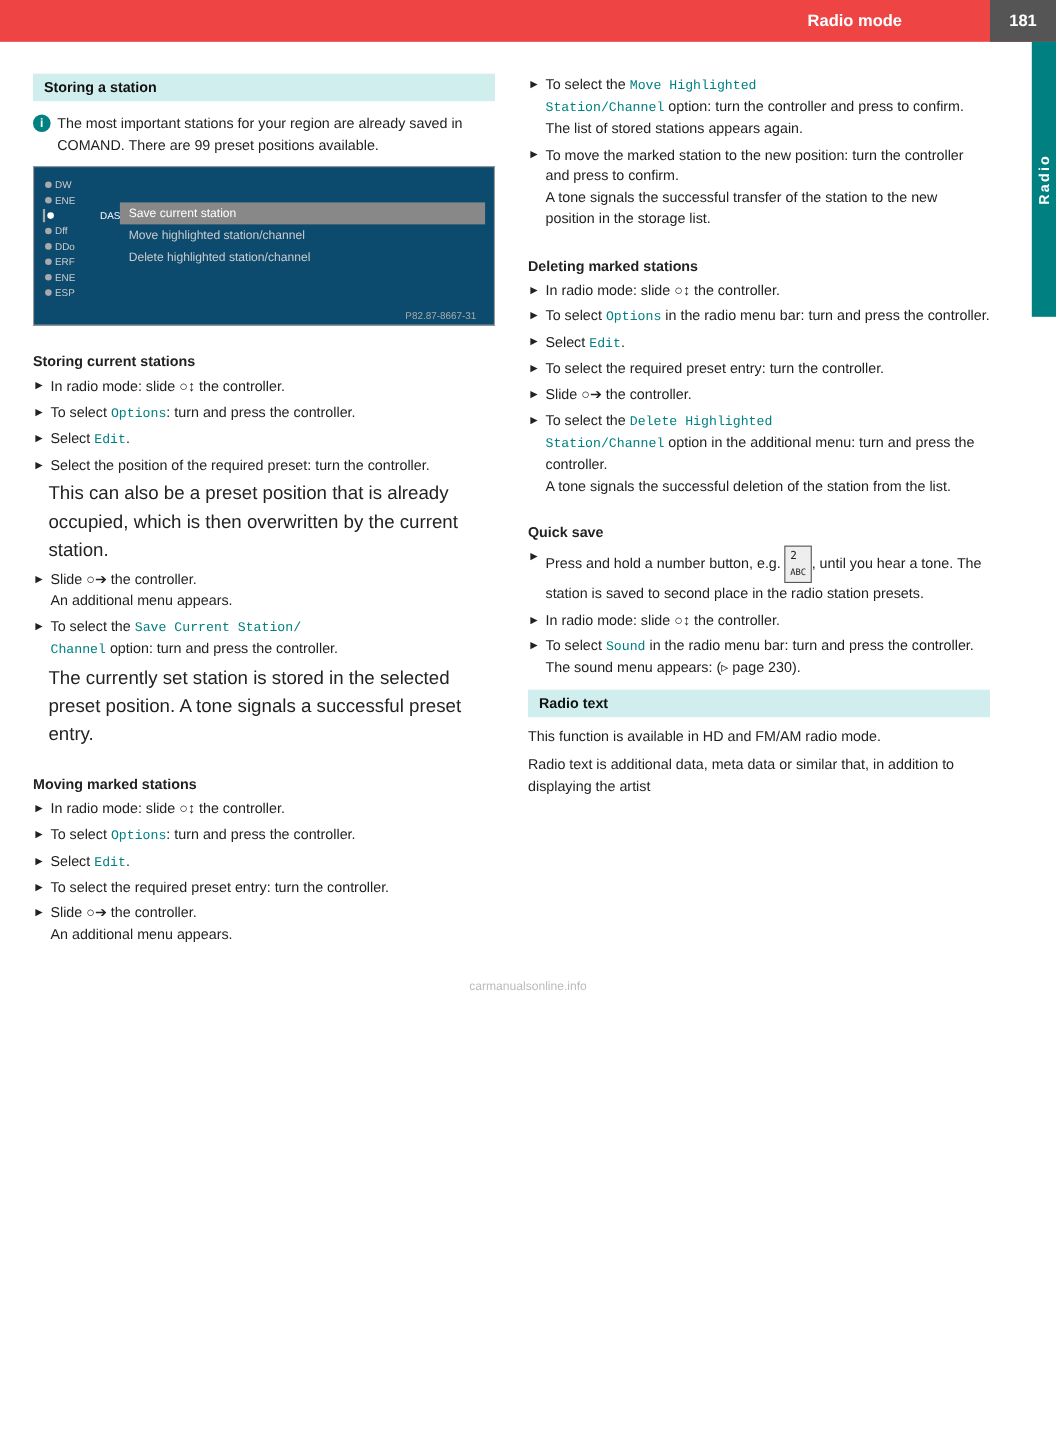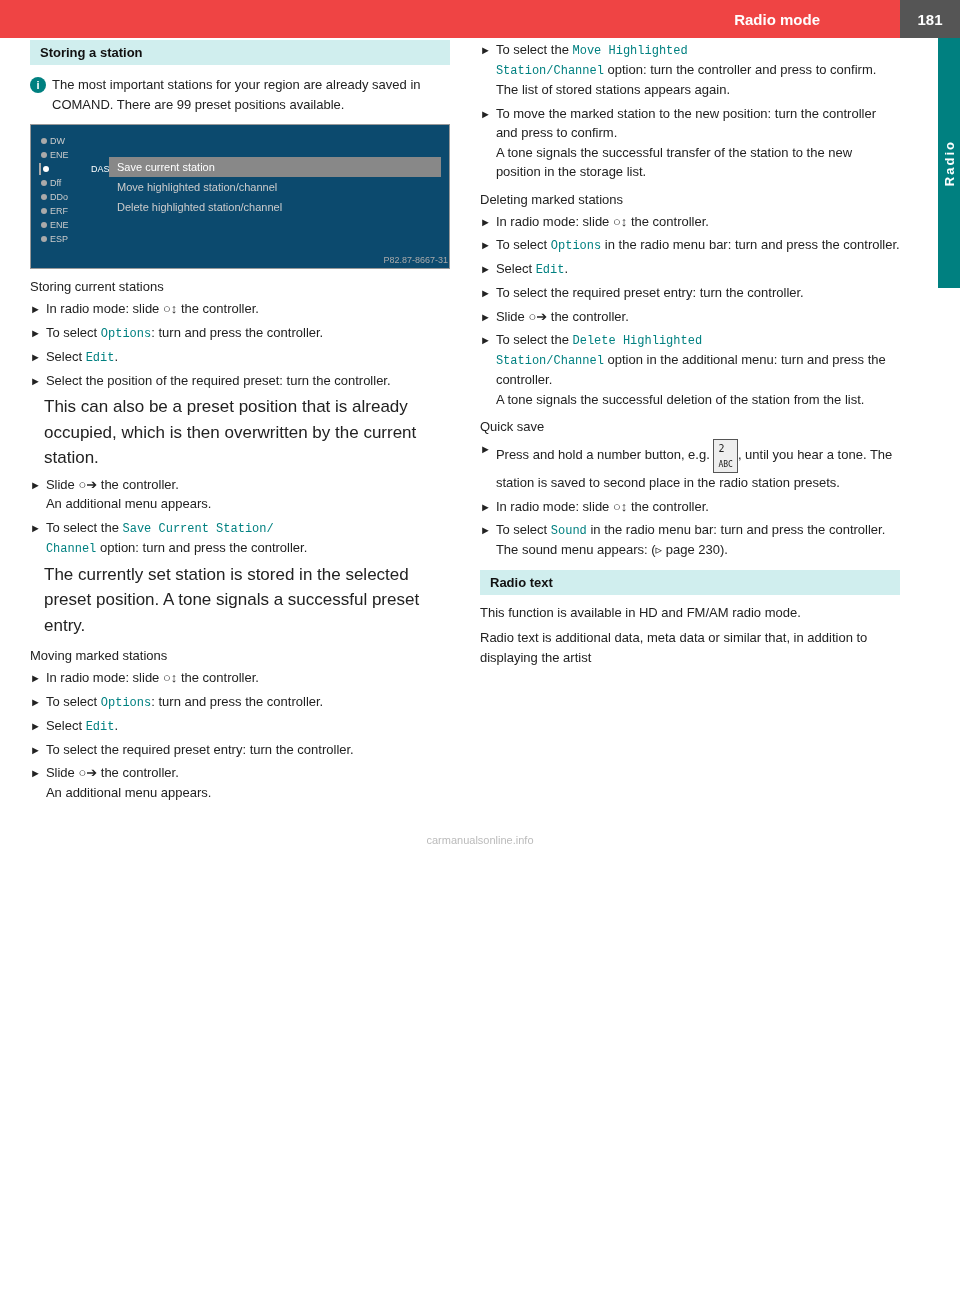--- a/index.html
+++ b/index.html
@@ -59,21 +59,21 @@
       font-weight: bold;
       writing-mode: vertical-rl;
       text-orientation: mixed;
       transform: rotate(180deg);
       letter-spacing: 2px;
     }
 
     
     .main-content {
       display: flex;
-      padding: 2px 30px 18px 30px;
+      padding: 29px 30px 18px 30px;
       gap: 30px;
       position: relative;
     }
 
     .left-col {
       flex: 0 0 420px;
       max-width: 420px;
     }
 
     .right-col {
@@ -171,30 +171,30 @@
       color: #fff;
       background: transparent;
     }
     .menu-item.highlighted {
       background: #888;
       color: #fff;
     }
     .screenshot-footer {
       position: absolute;
       bottom: 3px;
-      right: 1px;
+      right: 16px;
       color: #aaa;
       font-size: 9px;
     }
 
     
     .subheading {
-      font-weight: normal;
-      font-size: 13px;
-      margin-top: 10px;
+      font-weight: bold;
+      font-size: 13px;
+      margin-top: 25px;
       margin-bottom: 5px;
     }
 
     
     .bullet-item {
       display: flex;
       align-items: flex-start;
       gap: 5px;
       margin-bottom: 4px;
       font-size: 13px;

